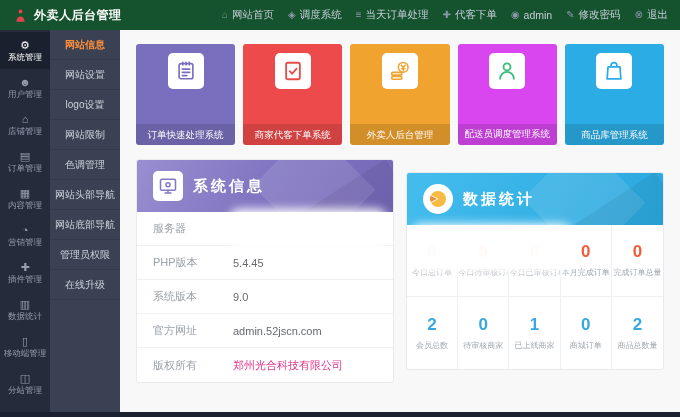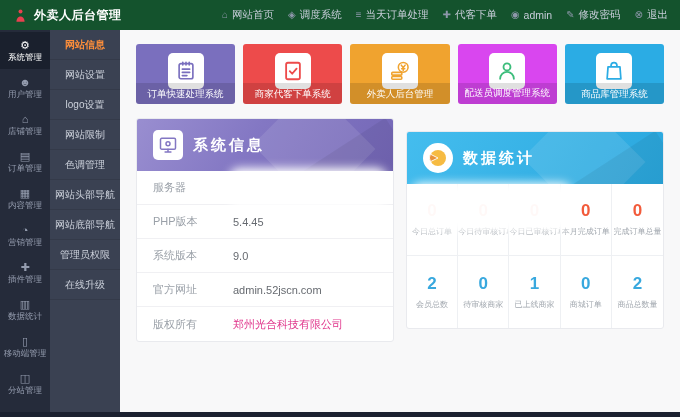--- a/index.html
+++ b/index.html
@@ -27,21 +27,21 @@
   .rail-ico { font-size:11px; line-height:1; }
   .rail-label { font-size:8.5px; line-height:1; white-space:nowrap; }
 
   .submenu { width:70px; flex:0 0 70px; background:#3a4152; }
   .submenu-item { height:30px; line-height:30px; text-align:center; font-size:10px; color:#ccd1db;
     border-bottom:1px solid rgba(0,0,0,0.10); cursor:pointer; white-space:nowrap; overflow:hidden; }
 
   .main { flex:1 1 auto; background:#f8f8f9; padding:14px 16px; min-width:0; }
 
   
-  .tiles { display:flex; gap:8px; height:60px; }
+  .tiles { display:flex; gap:8px; height:101px; }
   .tile { flex:1; border-radius:3px; position:relative; display:flex; flex-direction:column;
     align-items:center; cursor:pointer; overflow:hidden; }
   .tile-icon { width:36px; height:36px; background:#fff; border-radius:5px; margin-top:9px;
     display:flex; align-items:center; justify-content:center; }
   .tile-label { position:absolute; left:0; right:0; bottom:0; height:21px; line-height:21px;
     background:rgba(0,0,0,0.12); color:#fff; font-size:9.5px; text-align:center; white-space:nowrap; overflow:hidden; }
 
   
   .panels { display:flex; gap:12px; margin-top:14px; align-items:center; }
   .panel { flex:1; background:#fff; border:1px solid #e9eaee; border-radius:3px; overflow:hidden; min-width:0; }

